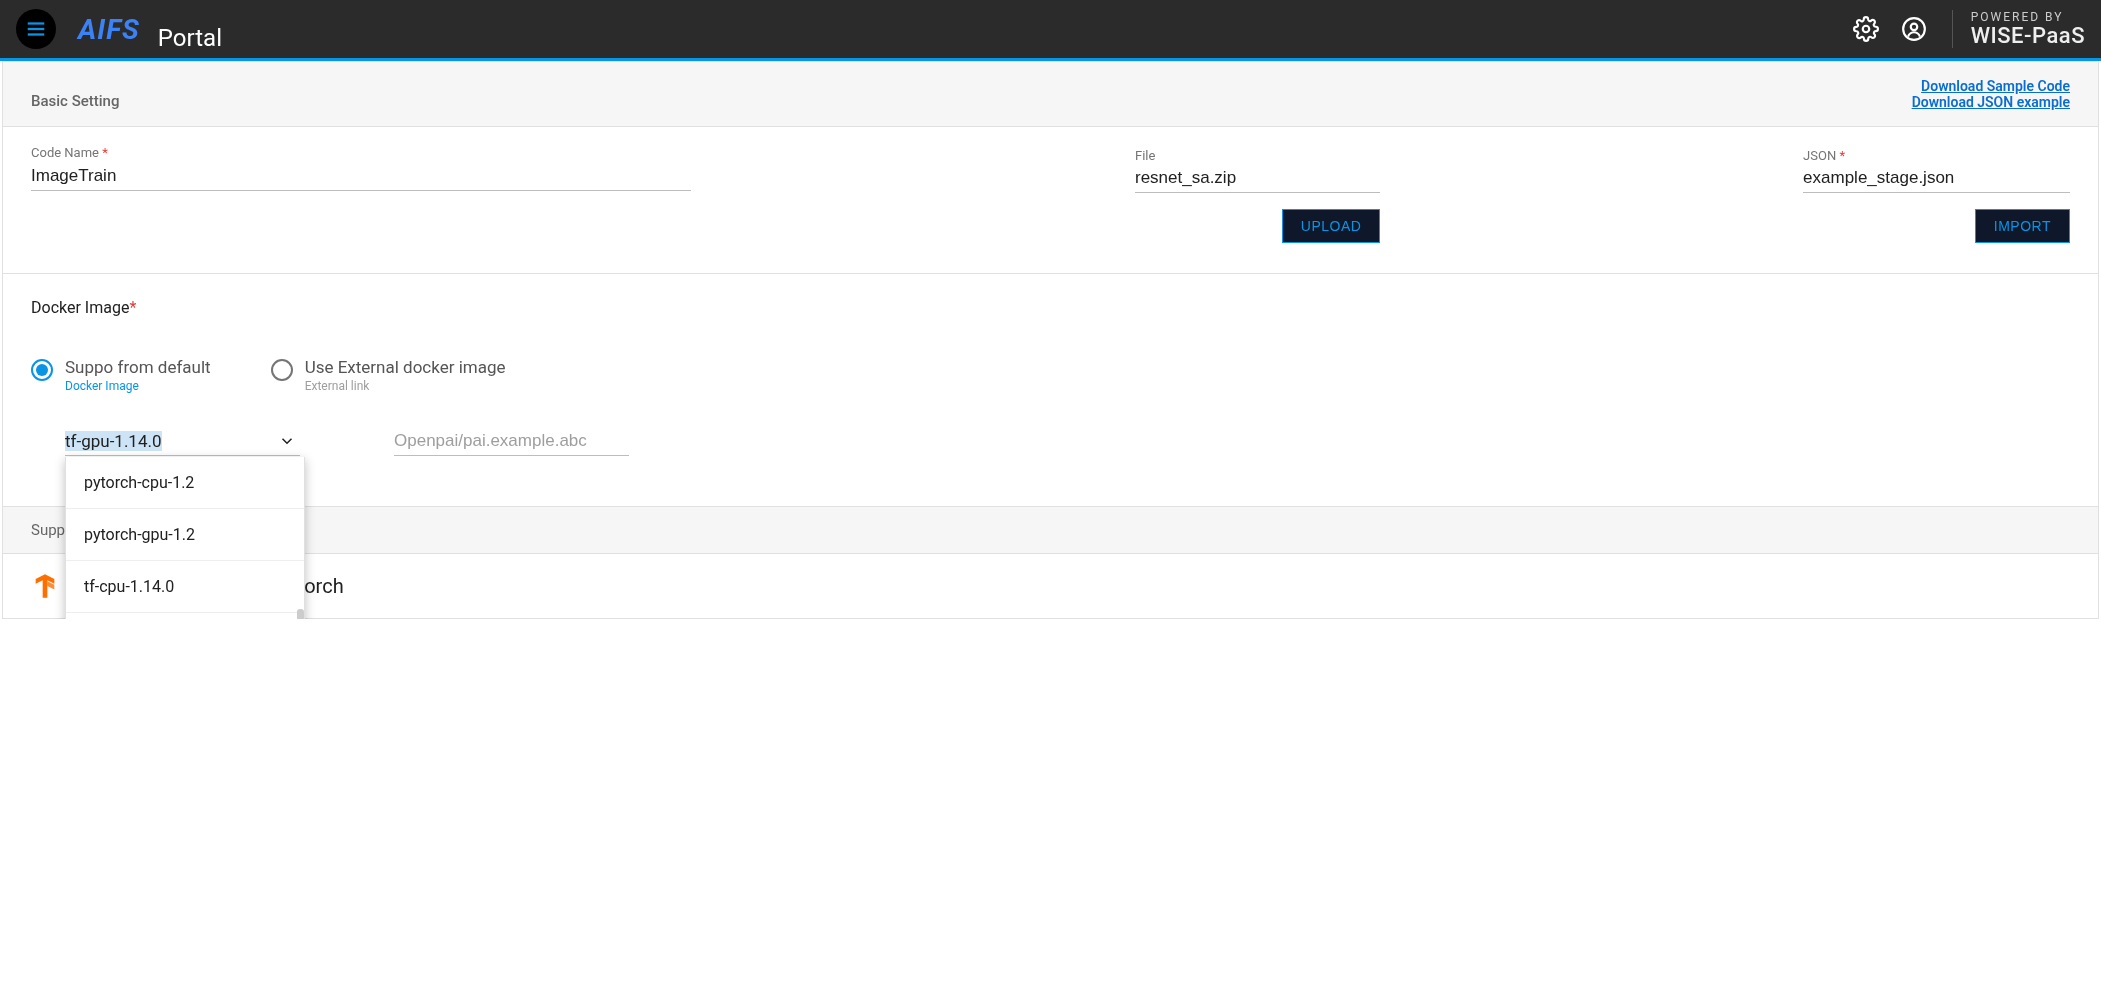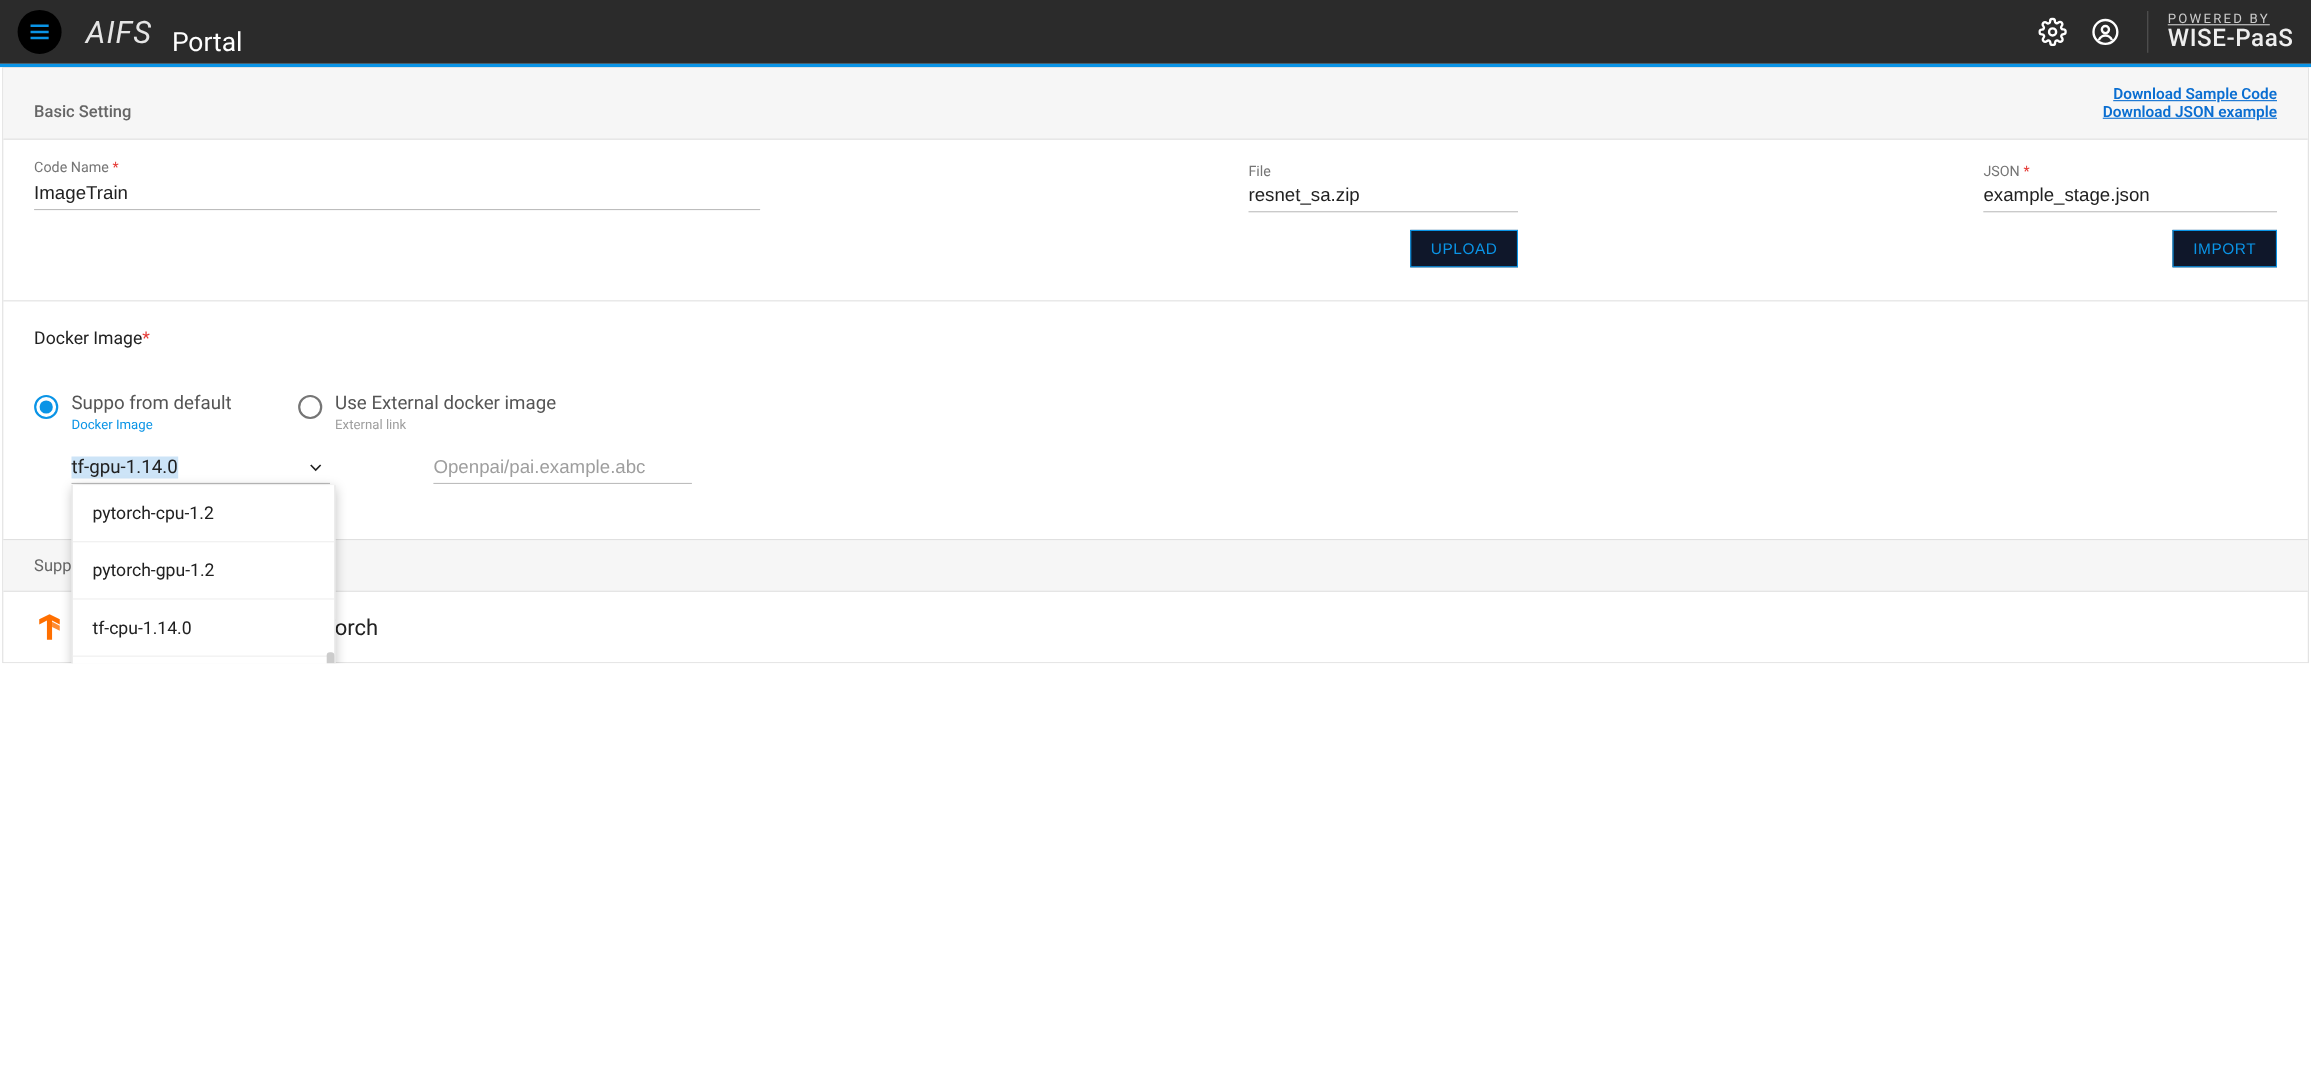--- a/index.html
+++ b/index.html
@@ -18,39 +18,39 @@
   width: 40px; height: 40px;
   border-radius: 50%;
   background: #000;
   display: flex; align-items: center; justify-content: center;
   cursor: pointer;
   margin-right: 22px;
 }
 .hamburger-btn svg { width: 22px; height: 22px; }
 .brand {
   font-size: 28px;
-  font-weight: 400;
+  font-weight: 700;
   font-style: italic;
-  color: #e5e5e5;
+  color: #3b82f6;
   letter-spacing: 1px;
   margin-right: 18px;
 }
 .portal-label { font-size: 24px; color: #fff; margin-top: 17px; }
 .header-spacer { flex: 1; }
 .header-icon {
   width: 28px; height: 28px;
   margin: 0 10px;
   display: flex; align-items: center; justify-content: center;
   cursor: pointer;
 }
 .header-divider {
   width: 1px; height: 38px;
   background: #555; margin: 0 14px;
 }
-.powered-label { font-size: 12px; color: #ccc; letter-spacing: 2px; line-height: 1.1; text-decoration: underline; }
+.powered-label { font-size: 12px; color: #ccc; letter-spacing: 2px; line-height: 1.1; }
 .wise-paas { font-size: 22px; color: #eee; font-weight: 500; letter-spacing: 0.5px; line-height: 1; }
 .powered-block { text-align: left; margin-left: 4px; }
 
 .accent-bar { height: 3px; background: #0a94e6; }
 
 
 .panel {
   border: 1px solid #e0e0e0;
   margin: 0 2px;
 }
@@ -133,21 +133,21 @@
   width: 12px; height: 12px;
   border-radius: 50%;
   background: #0a94e6;
 }
 .radio-texts { display: flex; flex-direction: column; }
 .radio-main { font-size: 17px; color: #555; }
 .radio-sub { font-size: 12px; color: #0a94e6; margin-top: 2px; }
 .radio-sub.gray { color: #9e9e9e; }
 
 .docker-select-row {
-  margin-top: 18px;
+  margin-top: 34px;
   display: flex;
   gap: 60px;
 }
 .docker-select-wrap { position: relative; width: 235px; margin-left: 34px; }
 .docker-select-value {
   border-bottom: 1px solid #bdbdbd;
   font-size: 17px;
   padding: 4px 24px 4px 0;
   cursor: pointer;
 }

